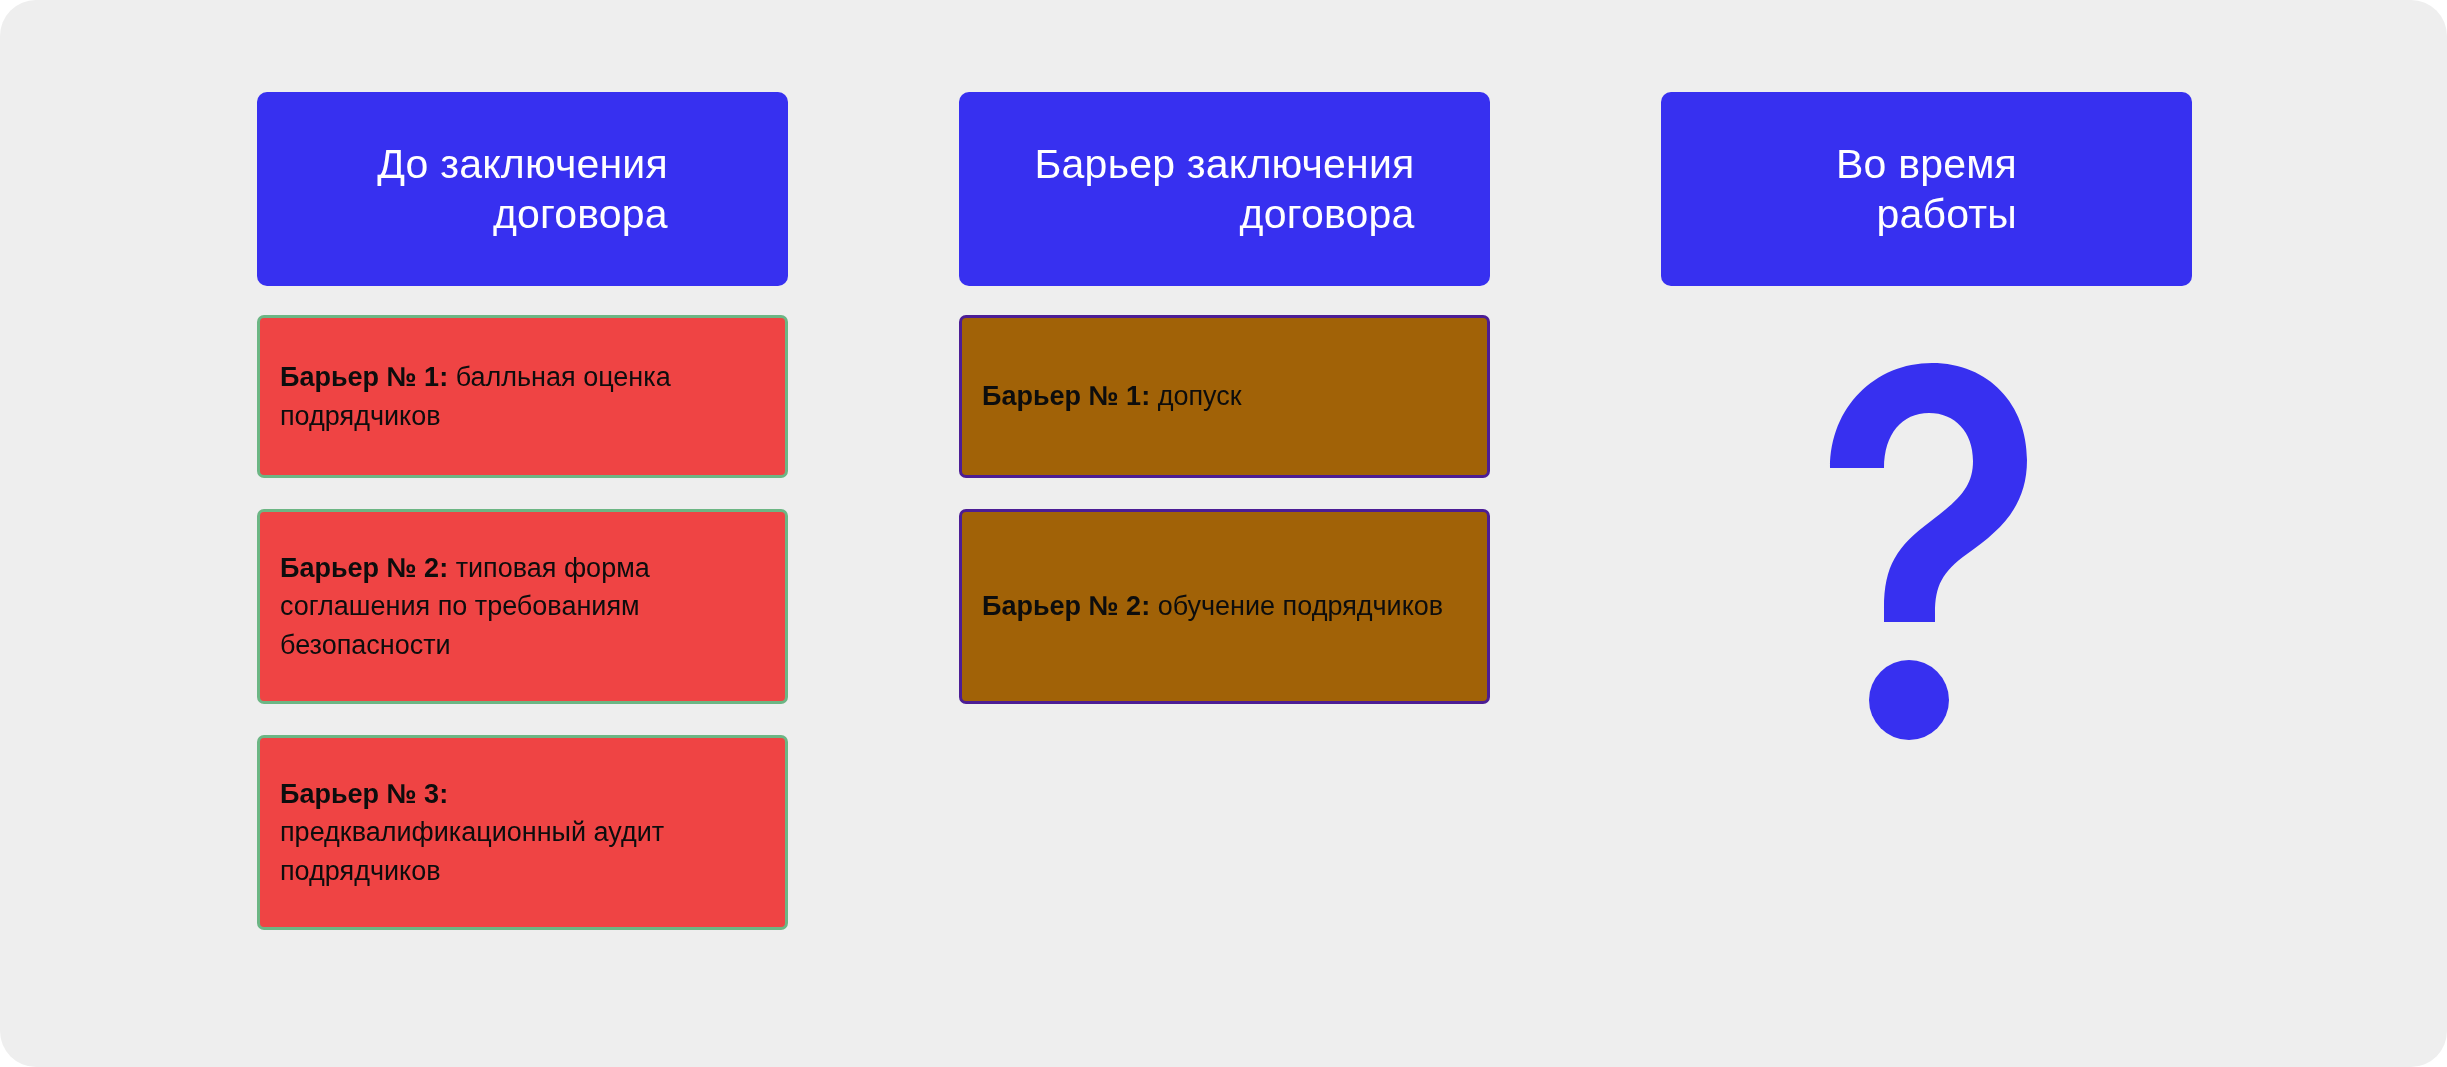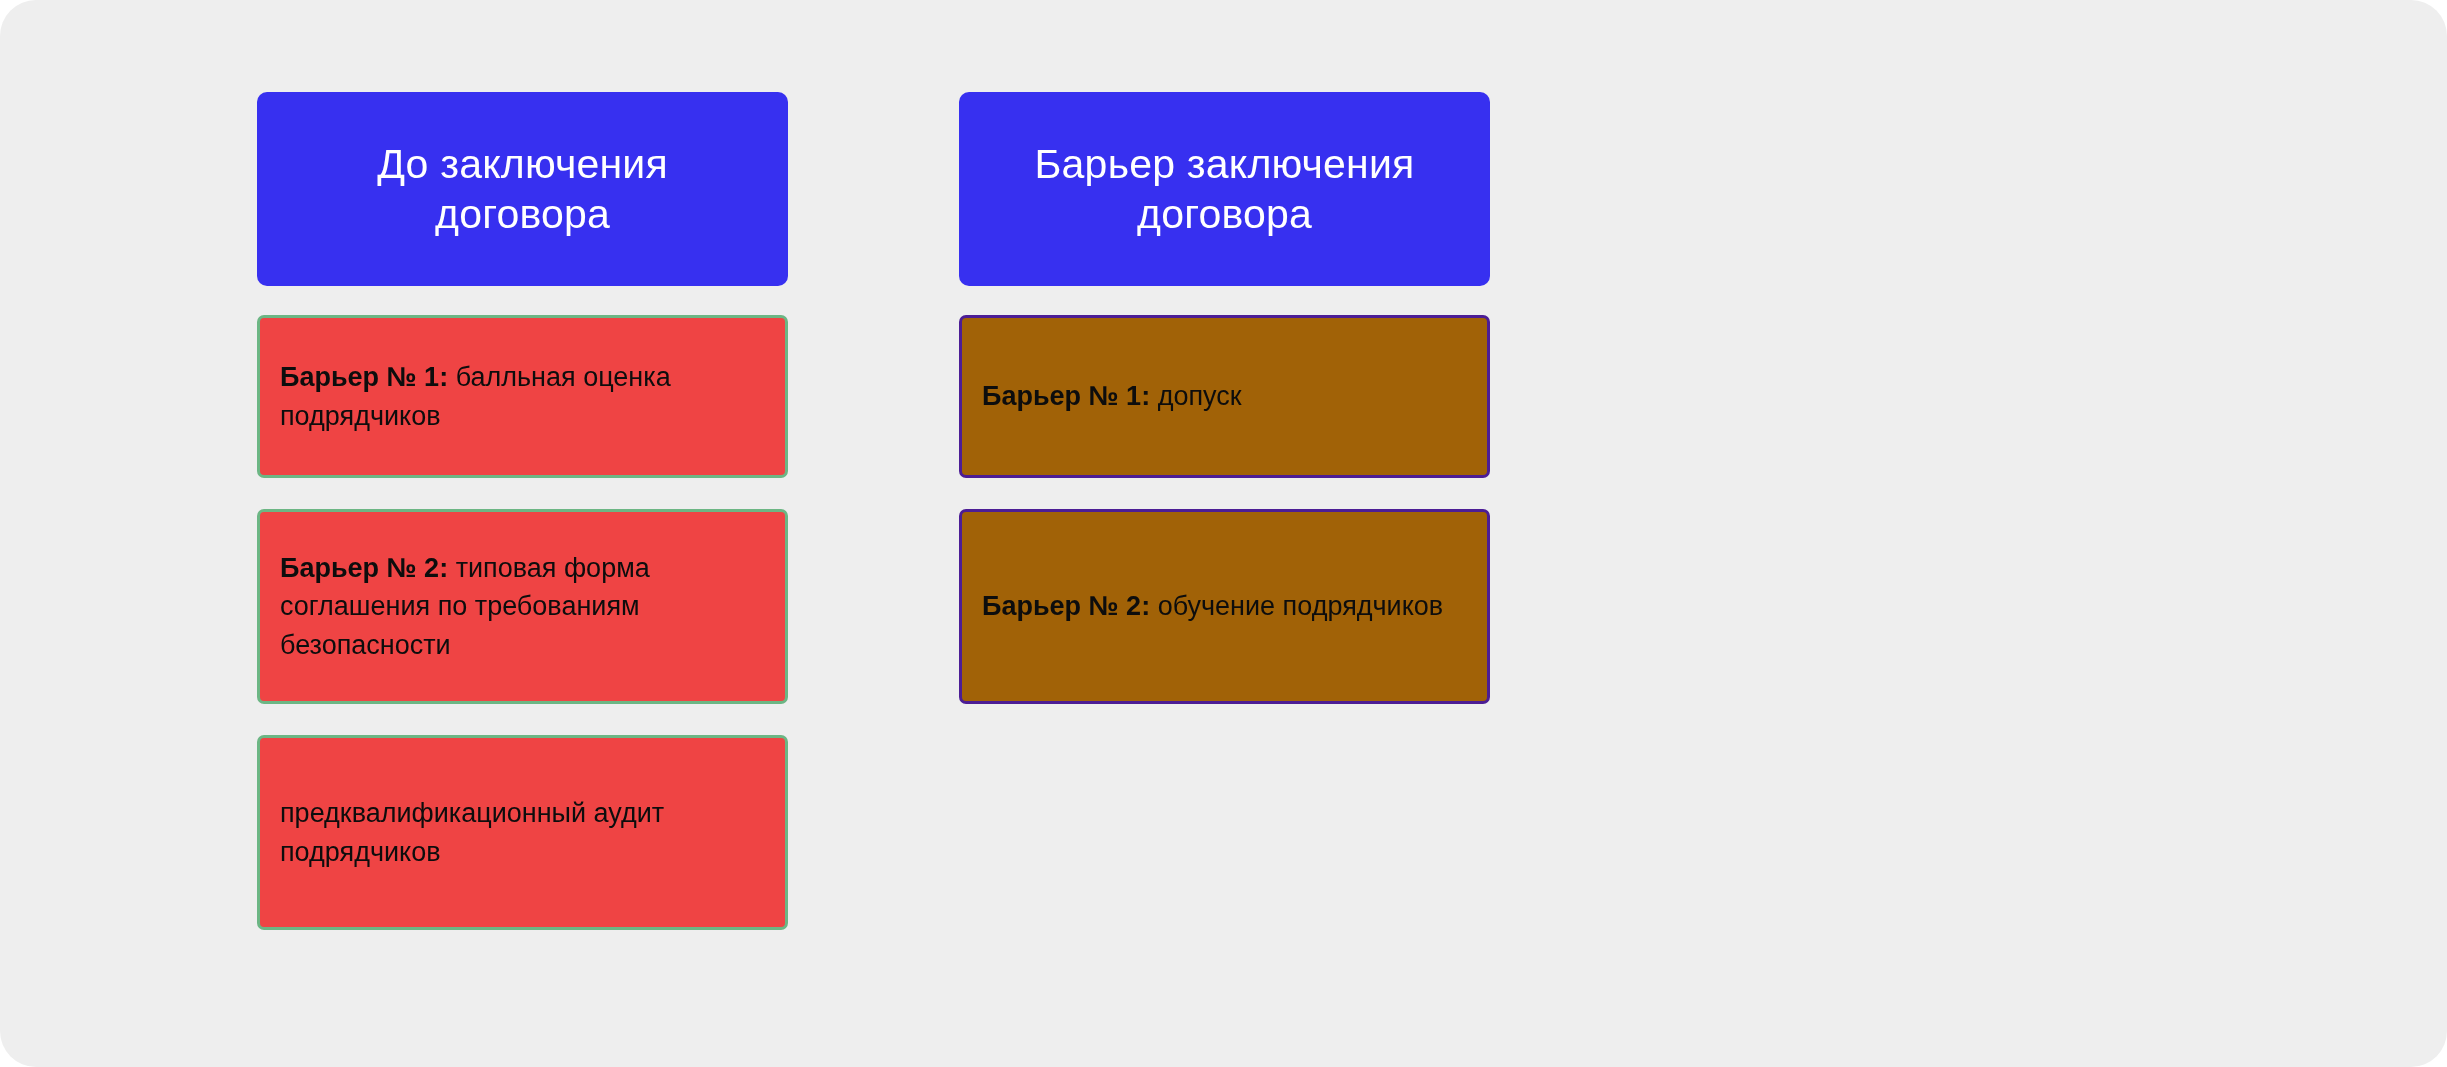--- a/index.html
+++ b/index.html
@@ -43,21 +43,21 @@
   }
 
   
   .col-header {
     background: #3730f0;
     border-radius: 10px;
     height: 194px;
     display: flex;
     align-items: center;
     justify-content: center;
-    text-align: center;
+    text-align: right;
     padding: 0 18px;
     box-sizing: border-box;
     margin-bottom: 29px;
   }
   .col-header-text {
     color: #ffffff;
     font-size: 41px;
     line-height: 1.22;
     font-weight: 400;
     letter-spacing: 0.2px;
@@ -130,21 +130,21 @@
       </div>
 
       <div class="card card-green h-195">
         <div class="card-text">
           <span class="lead">Барьер № 2:</span><span> типовая форма соглашения по требованиям безопасности</span>
         </div>
       </div>
 
       <div class="card card-green h-195">
         <div class="card-text">
-          <span>предквалификационный аудит подрядчиков</span>
+          <span class="lead brk">Барьер № 3:</span><span>предквалификационный аудит подрядчиков</span>
         </div>
       </div>
     </div>
 
     <div class="column">
       <div class="col-header">
         <span class="col-header-text">Барьер заключения
 договора</span>
       </div>
 
@@ -154,15 +154,44 @@
         </div>
       </div>
 
       <div class="card card-yellow h-195">
         <div class="card-text">
           <span class="lead">Барьер № 2:</span><span> обучение подрядчиков</span>
         </div>
       </div>
     </div>
 
+    <div class="column">
+      <div class="col-header">
+        <span class="col-header-text">Во время
+работы</span>
+      </div>
+
+      <div class="qmark-wrap">
+        <svg class="qmark-svg" width="200" height="290" viewBox="0 0 200 290" aria-label="question mark">
+          <path fill="#3730f0" d="
+            M 3 108
+            C 3 47 48 3 105 3
+            C 162 3 200 45 200 100
+            C 200 146 174 170 140 194
+            C 115 212 108 226 108 253
+            L 108 262
+            L 57 262
+            L 57 248
+            C 57 206 70 186 104 161
+            C 133 139 146 126 146 101
+            C 146 72 128 53 102 53
+            C 75 53 57 74 57 108
+            Z"></path>
+          <circle cx="82" cy="290" r="0" fill="#3730f0"></circle>
+        </svg>
+        <svg width="80" height="80" viewBox="0 0 80 80" style="position:absolute; top:300px; left:50%; transform:translateX(-58px);">
+          <circle cx="40" cy="40" r="40" fill="#3730f0"></circle>
+        </svg>
+      </div>
+    </div>
 
   </div>
 </div>
 
 </body></html>

